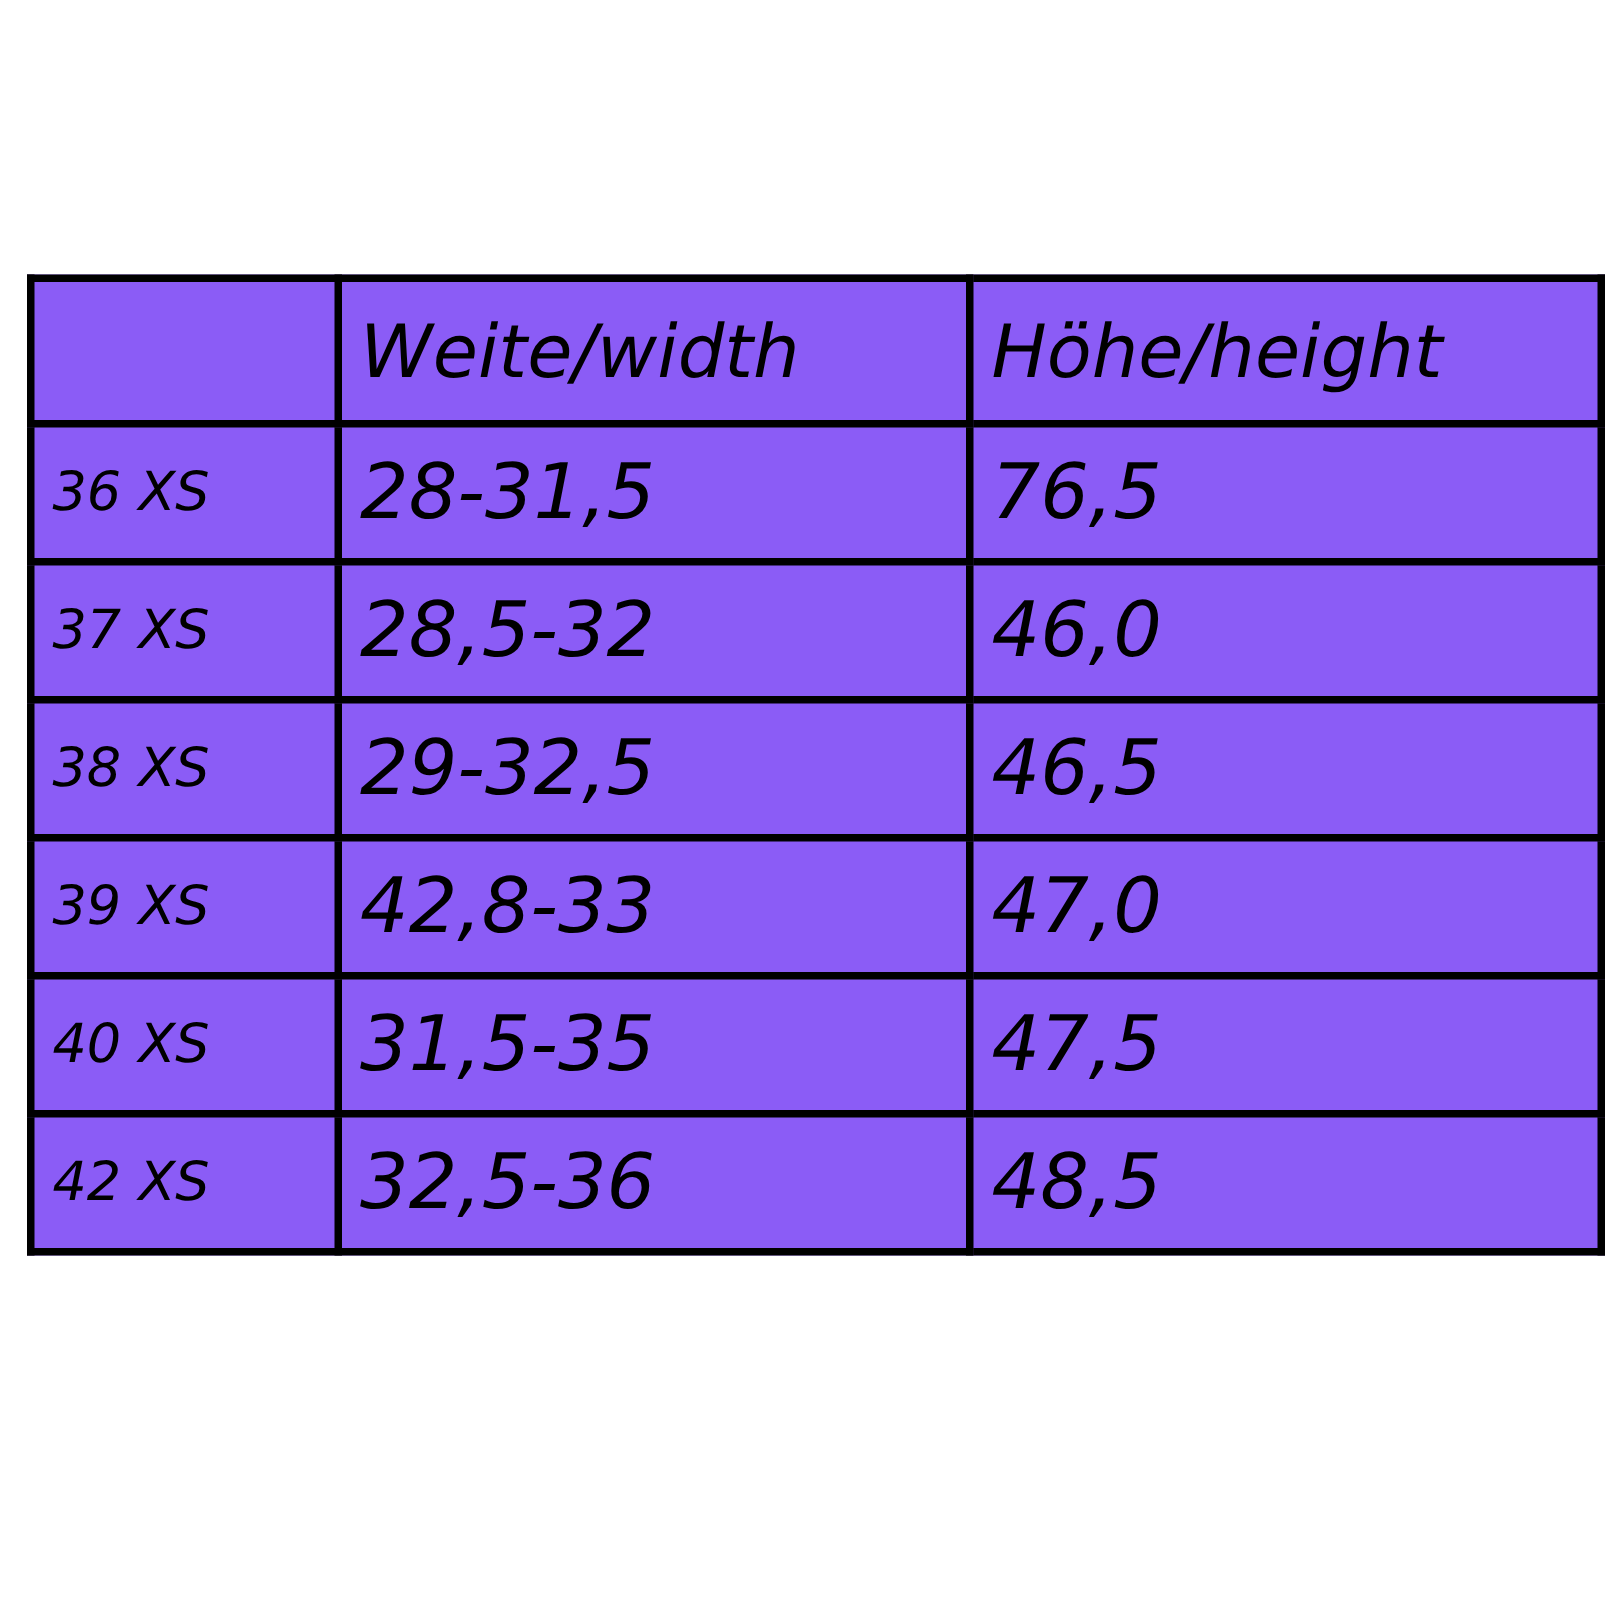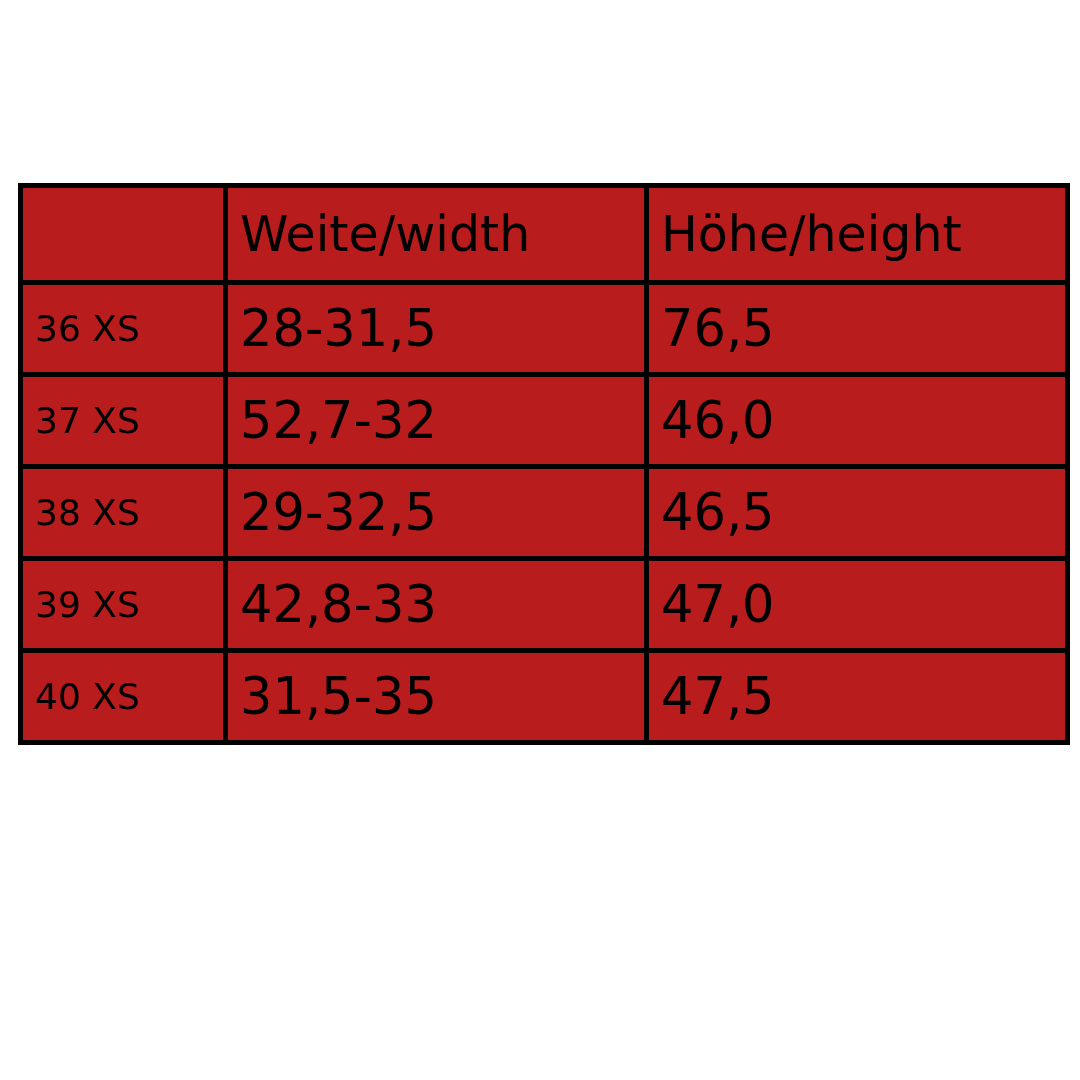--- a/index.html
+++ b/index.html
@@ -18,21 +18,22 @@
   #size-table-wrap {
     position: absolute;
     left: 18px;
     top: 183px;
     width: 1047px;
   }
   table.size-table {
     border-collapse: collapse;
     table-layout: fixed;
     width: 1047px;
-    background: #b91c1c;
+    background: #8b5cf6;
+    font-style: italic;
   }
   table.size-table col.c1 { width: 205px; }
   table.size-table col.c2 { width: 421px; }
   table.size-table col.c3 { width: 421px; }
   table.size-table th,
   table.size-table td {
     border: 5px solid #000000;
     padding: 0 0 0 12px;
     text-align: left;
     vertical-align: middle;
@@ -75,33 +76,38 @@
       </tr>
     </thead>
     <tbody>
       <tr>
         <td class="size-cell">36 XS</td>
         <td>28-31,5</td>
         <td>76,5</td>
       </tr>
       <tr>
         <td class="size-cell">37 XS</td>
-        <td>52,7-32</td>
+        <td>28,5-32</td>
         <td>46,0</td>
       </tr>
       <tr>
         <td class="size-cell">38 XS</td>
         <td>29-32,5</td>
         <td>46,5</td>
       </tr>
       <tr>
         <td class="size-cell">39 XS</td>
         <td>42,8-33</td>
         <td>47,0</td>
       </tr>
       <tr>
         <td class="size-cell">40 XS</td>
         <td>31,5-35</td>
         <td>47,5</td>
       </tr>
+      <tr>
+        <td class="size-cell">42 XS</td>
+        <td>32,5-36</td>
+        <td>48,5</td>
+      </tr>
     </tbody>
   </table>
 </div>
 
 </body></html>

